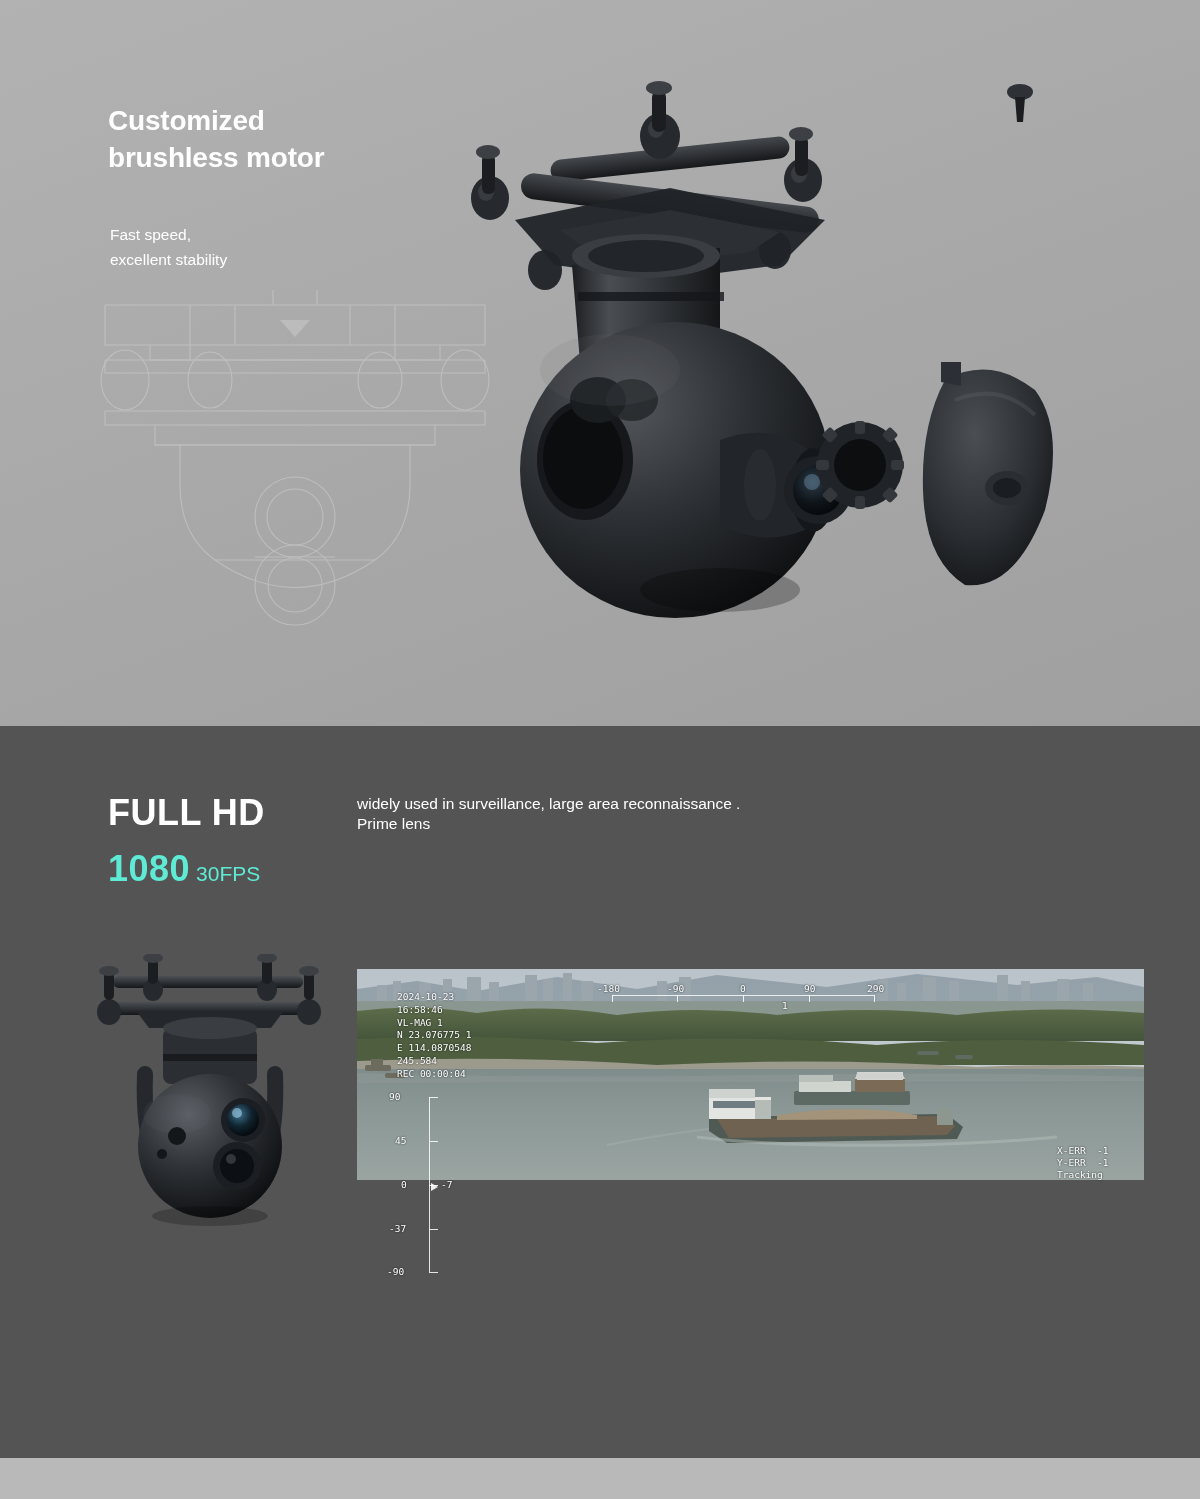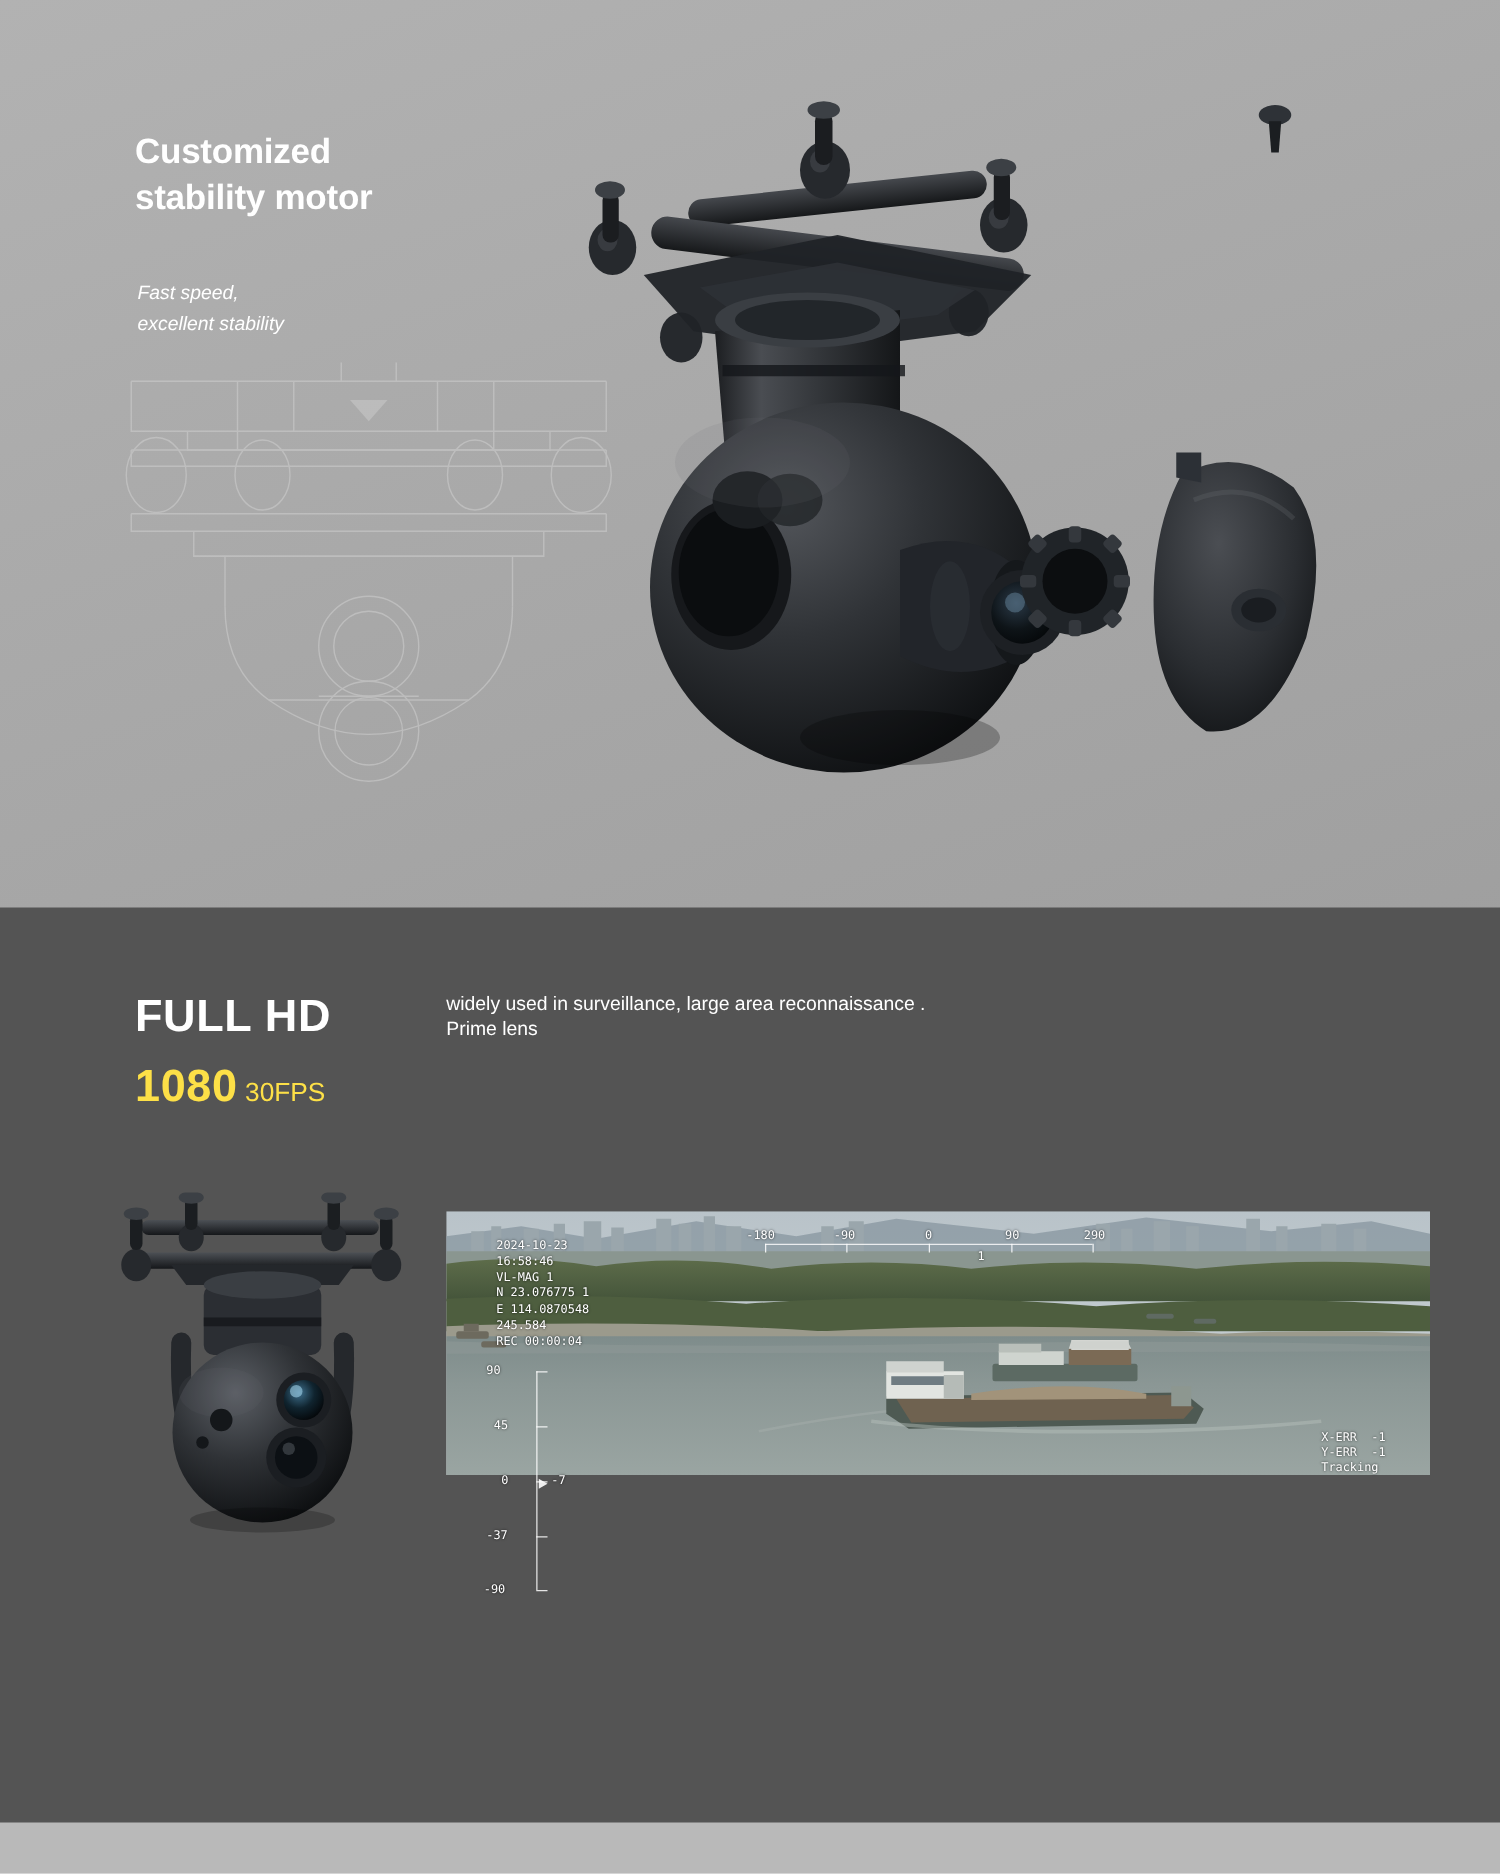--- a/index.html
+++ b/index.html
@@ -39,21 +39,20 @@
     line-height: 1.33;
     letter-spacing: -0.2px;
   }
   .s1-sub {
     position: absolute;
     left: 110px;
     top: 222px;
     font-size: 15.5px;
     color: #ffffff;
     line-height: 1.62;
-    font-style: italic;
   }
 
   
   .wireframe {
     position: absolute;
     left: 95px;
     top: 285px;
     width: 400px;
     height: 390px;
     opacity: .55;
@@ -84,21 +83,21 @@
     top: 66px;
     font-size: 36px;
     font-weight: bold;
     color: #ffffff;
     letter-spacing: 0.5px;
   }
   .res-line {
     position: absolute;
     left: 108px;
     top: 122px;
-    color: #fde047;
+    color: #5eead4;
     white-space: nowrap;
   }
   .res-num {
     font-size: 36px;
     font-weight: bold;
     letter-spacing: 0.5px;
   }
   .res-fps {
     font-size: 21px;
     font-weight: normal;
@@ -328,21 +327,21 @@
         <path d="M-5 5 L5 5 L3 30 L-3 30 Z" fill="#1b1e21"></path>
       </g>
       <g transform="translate(655,35)">
         <ellipse cx="0" cy="0" rx="13" ry="8" fill="#2e3237"></ellipse>
         <path d="M-5 5 L5 5 L3 30 L-3 30 Z" fill="#1b1e21"></path>
       </g>
     </svg>
 
     <div class="s1-title">
       <div>Customized</div>
-      <div>stability motor</div>
+      <div>brushless motor</div>
     </div>
 
     <div class="s1-sub">
       <div>Fast speed,</div>
       <div>excellent stability</div>
     </div>
   </div>
 
   <div class="section-bottom">
 

